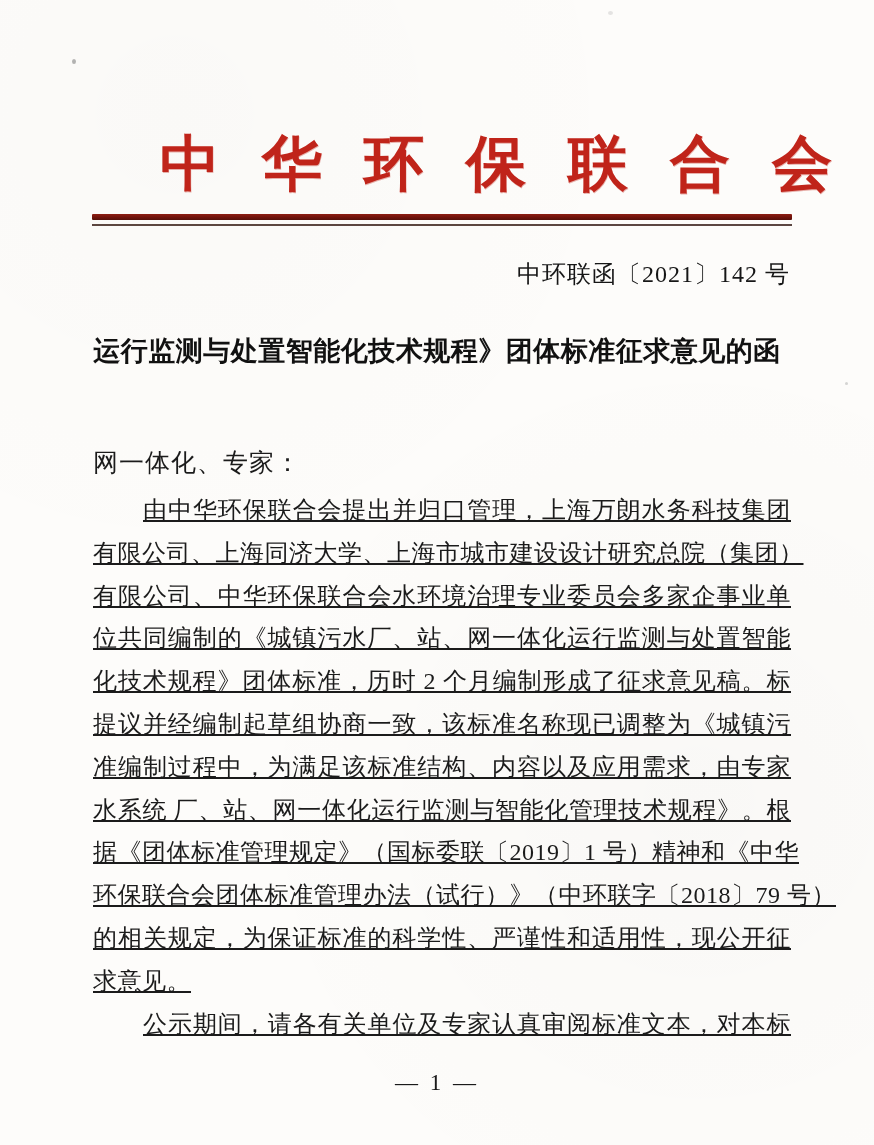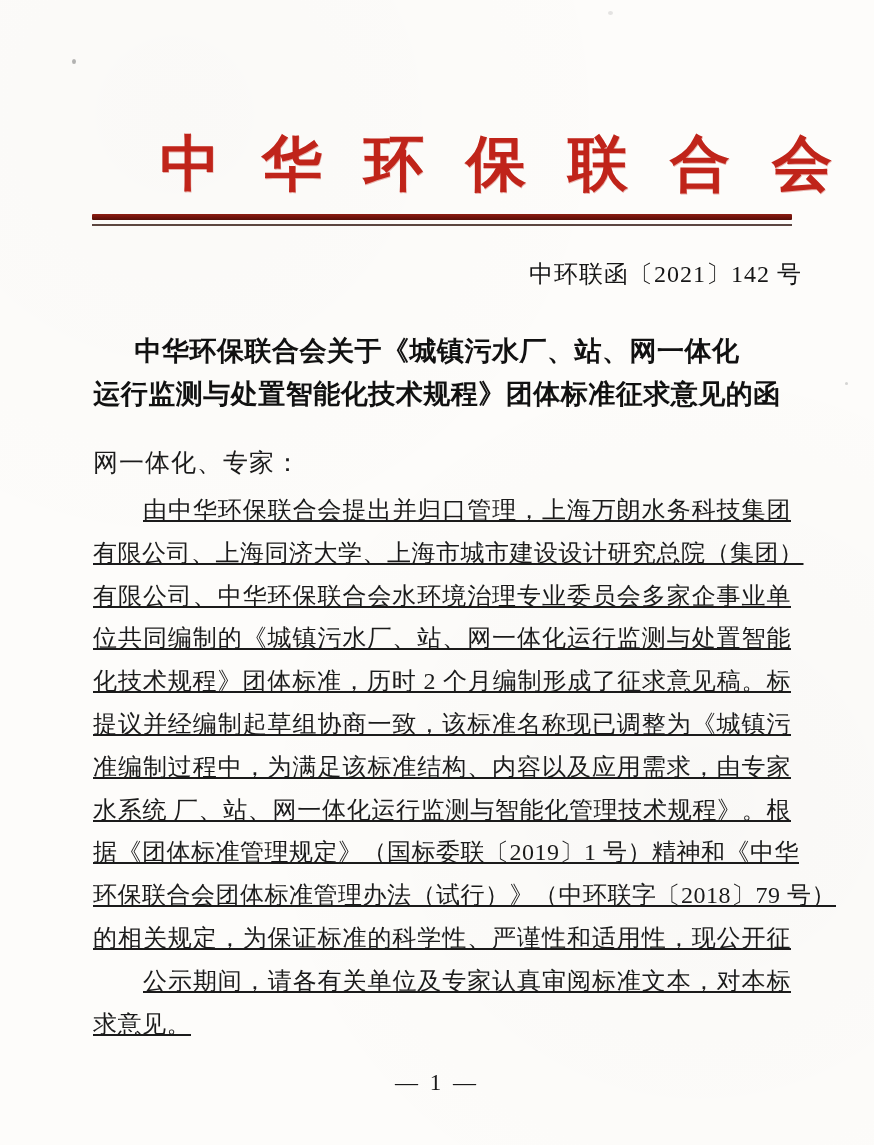--- a/index.html
+++ b/index.html
@@ -48,21 +48,21 @@
     border-radius:1px;
   }
   .rule-thin{
     height:2px;
     margin-top:4px;
     background:var(--rule-thin);
     opacity:0.85;
   }
   .doc-number{
     position:absolute;
-    top:258px;right:72px;
+    top:258px;right:84px;
     font-size:24px;
     letter-spacing:1px;
     color:#161616;
   }
   .title{
     position:absolute;
     top:330px;left:40px;right:40px;
     text-align:center;
     font-family:"Liberation Sans","DejaVu Sans",sans-serif;
     font-weight:700;
@@ -126,37 +126,36 @@
   <div class="letterhead">中华环保联合会</div>
 
   <div class="rule">
     <div class="rule-thick"></div>
     <div class="rule-thin"></div>
   </div>
 
   <div class="doc-number">中环联函〔2021〕142 号</div>
 
   <div class="title">
-    <div>中华环保联合会关于《城镇污水厂、站、网一体化</div>
     <div>运行监测与处置智能化技术规程》团体标准征求意见的函</div>
   </div>
 
   <div class="salutation">网一体化、专家：</div>
 
   <div class="body-text">
     <div class="bodyline indent">由中华环保联合会提出并归口管理，上海万朗水务科技集团</div>
     <div class="bodyline">有限公司、上海同济大学、上海市城市建设设计研究总院（集团）</div>
     <div class="bodyline">有限公司、中华环保联合会水环境治理专业委员会多家企事业单</div>
     <div class="bodyline">位共同编制的《城镇污水厂、站、网一体化运行监测与处置智能</div>
     <div class="bodyline">化技术规程》团体标准，历时 2 个月编制形成了征求意见稿。标</div>
     <div class="bodyline">提议并经编制起草组协商一致，该标准名称现已调整为《城镇污</div>
     <div class="bodyline">准编制过程中，为满足该标准结构、内容以及应用需求，由专家</div>
     <div class="bodyline">水系统 厂、站、网一体化运行监测与智能化管理技术规程》。根</div>
     <div class="bodyline">据《团体标准管理规定》（国标委联〔2019〕1 号）精神和《中华</div>
     <div class="bodyline">环保联合会团体标准管理办法（试行）》（中环联字〔2018〕79 号）</div>
     <div class="bodyline">的相关规定，为保证标准的科学性、严谨性和适用性，现公开征</div>
+    <div class="bodyline para-end">求意见。</div>
     <div class="bodyline indent">公示期间，请各有关单位及专家认真审阅标准文本，对本标</div>
-    <div class="bodyline para-end">求意见。</div>
   </div>
 
   <div class="page-number">— 1 —</div>
 
 </div>
 
 </body></html>

